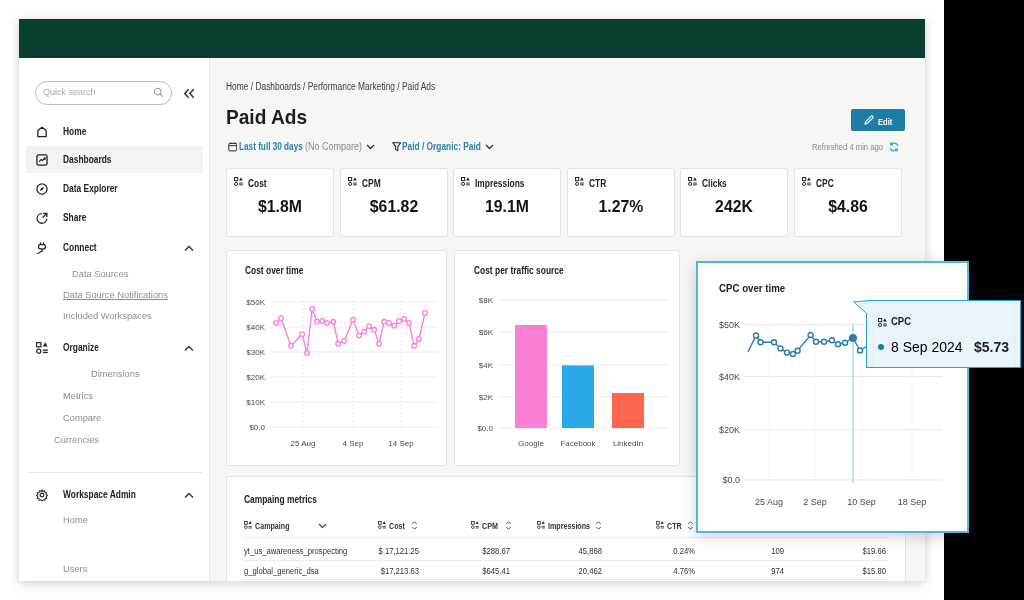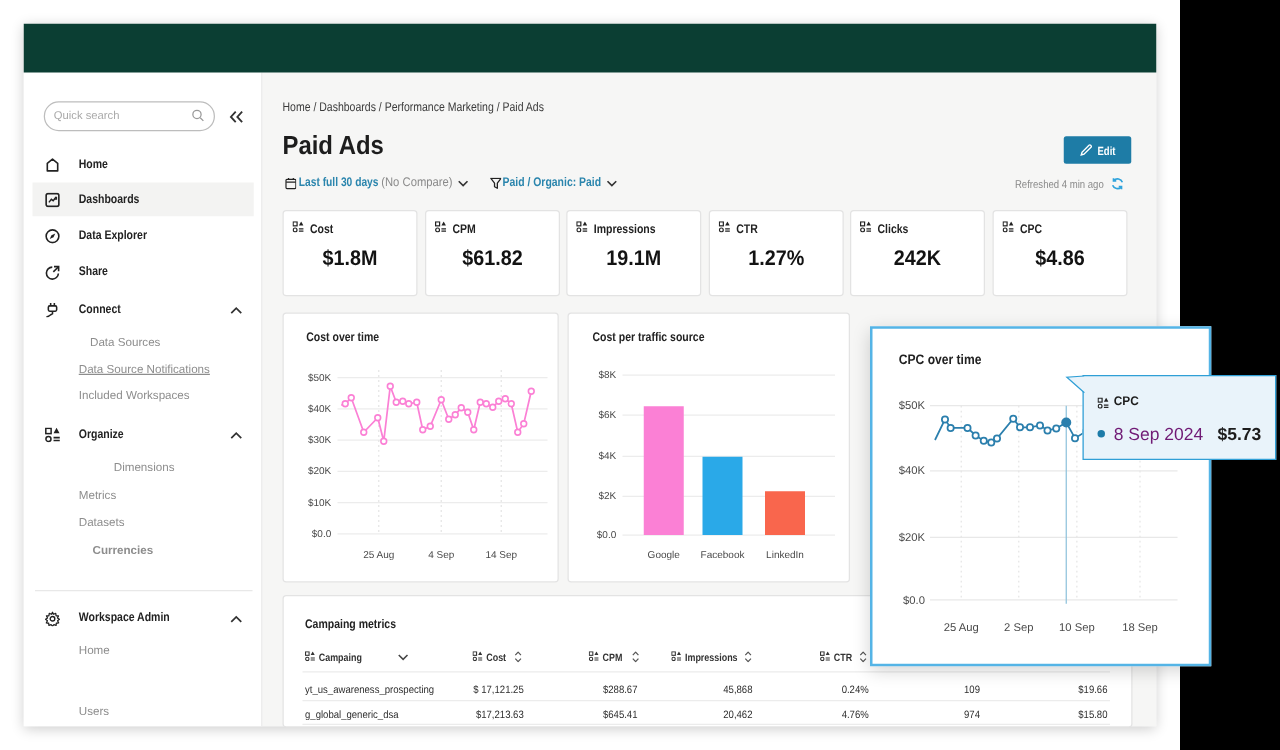--- a/index.html
+++ b/index.html
@@ -81,22 +81,22 @@
     <line x1="7.4" y1="8.8" x2="12.8" y2="8.8" stroke="#222" stroke-width="1.4"></line>
     <line x1="7.4" y1="11.3" x2="12.8" y2="11.3" stroke="#222" stroke-width="1.4"></line>
   </svg>
 <div class="abs sitem n84" style="left:63px;top:342px;">Organize</div>
 <svg class="abs" style="left:184px;top:345px;z-index:5" width="10" height="7" viewBox="0 0 10 7">
     <path d="M1 5.5 L5 1.5 L9 5.5" fill="none" stroke="#333" stroke-width="1.4"></path>
   </svg>
 
 <div class="abs ssub" style="left:63px;top:369.0px;margin-left:28px;">Dimensions</div>
 <div class="abs ssub" style="left:63px;top:391.0px;">Metrics</div>
-<div class="abs ssub" style="left:63px;top:413.0px;">Datasets</div>
-<div class="abs ssub" style="left:74px;top:434.5px;font-weight:bold;">Currencies</div>
+<div class="abs ssub" style="left:63px;top:413.0px;">Compare</div>
+<div class="abs ssub" style="left:54px;top:434.5px;">Currencies</div>
 <div class="abs" style="left:28px;top:472px;width:174px;height:1px;background:#e8e8e8;z-index:5;"></div>
 <svg class="abs" style="left:36px;top:488.5px;z-index:5" width="12" height="12" viewBox="0 0 13 13">
     <circle cx="6.5" cy="6.5" r="2" fill="none" stroke="#222" stroke-width="1.2"></circle>
     <path d="M6.5 0.8 L7.3 2.6 L9.3 1.9 L9.6 3.9 L11.7 4 L10.8 5.8 L12.5 7 L10.9 8.3 L11.8 10.1 L9.8 10.4 L9.6 12.3 L7.7 11.6 L6.5 13 L5.3 11.6 L3.4 12.3 L3.2 10.4 L1.2 10.1 L2.1 8.3 L0.5 7 L2.2 5.8 L1.3 4 L3.4 3.9 L3.7 1.9 L5.7 2.6 Z" fill="none" stroke="#222" stroke-width="1.1" stroke-linejoin="round"></path>
   </svg>
 <div class="abs sitem n84" style="left:63px;top:488.5px;">Workspace Admin</div>
 <svg class="abs" style="left:184px;top:491.5px;z-index:5" width="10" height="7" viewBox="0 0 10 7">
     <path d="M1 5.5 L5 1.5 L9 5.5" fill="none" stroke="#333" stroke-width="1.4"></path>
   </svg>
 
@@ -428,14 +428,14 @@
 <div class="abs" style="left:866px;top:300px;width:153px;height:66px;background:#e9f3fa;border:1px solid #2f9fd6;z-index:8;">
   <svg class="abs" style="left:11px;top:17px" width="9" height="9" viewBox="0 0 13 13">
       <rect x="0.7" y="0.7" width="4.6" height="4.6" fill="none" stroke="#222" stroke-width="1.4"></rect>
       <path d="M10 0.2 L12.6 5 H7.4 Z" fill="#222"></path>
       <circle cx="3" cy="10" r="2.2" fill="none" stroke="#222" stroke-width="1.4"></circle>
       <line x1="7.4" y1="8.8" x2="12.8" y2="8.8" stroke="#222" stroke-width="1.4"></line>
       <line x1="7.4" y1="11.3" x2="12.8" y2="11.3" stroke="#222" stroke-width="1.4"></line>
     </svg>
   <div class="abs" style="left:24px;top:15px;font-size:10px;font-weight:700;color:#1d1d1d;transform:scaleX(.95);transform-origin:0 50%;">CPC</div>
   <div class="abs" style="left:11px;top:42.5px;width:6px;height:6px;border-radius:50%;background:#1c7ba8;"></div>
-  <div class="abs" style="left:24px;top:38px;font-size:14px;color:#701a75;">8 Sep 2024</div>
+  <div class="abs" style="left:24px;top:38px;font-size:14px;color:#000000;">8 Sep 2024</div>
   <div class="abs" style="left:107px;top:38px;font-size:14px;font-weight:700;color:#1d1d1d;">$5.73</div>
 </div>
 </body></html>

